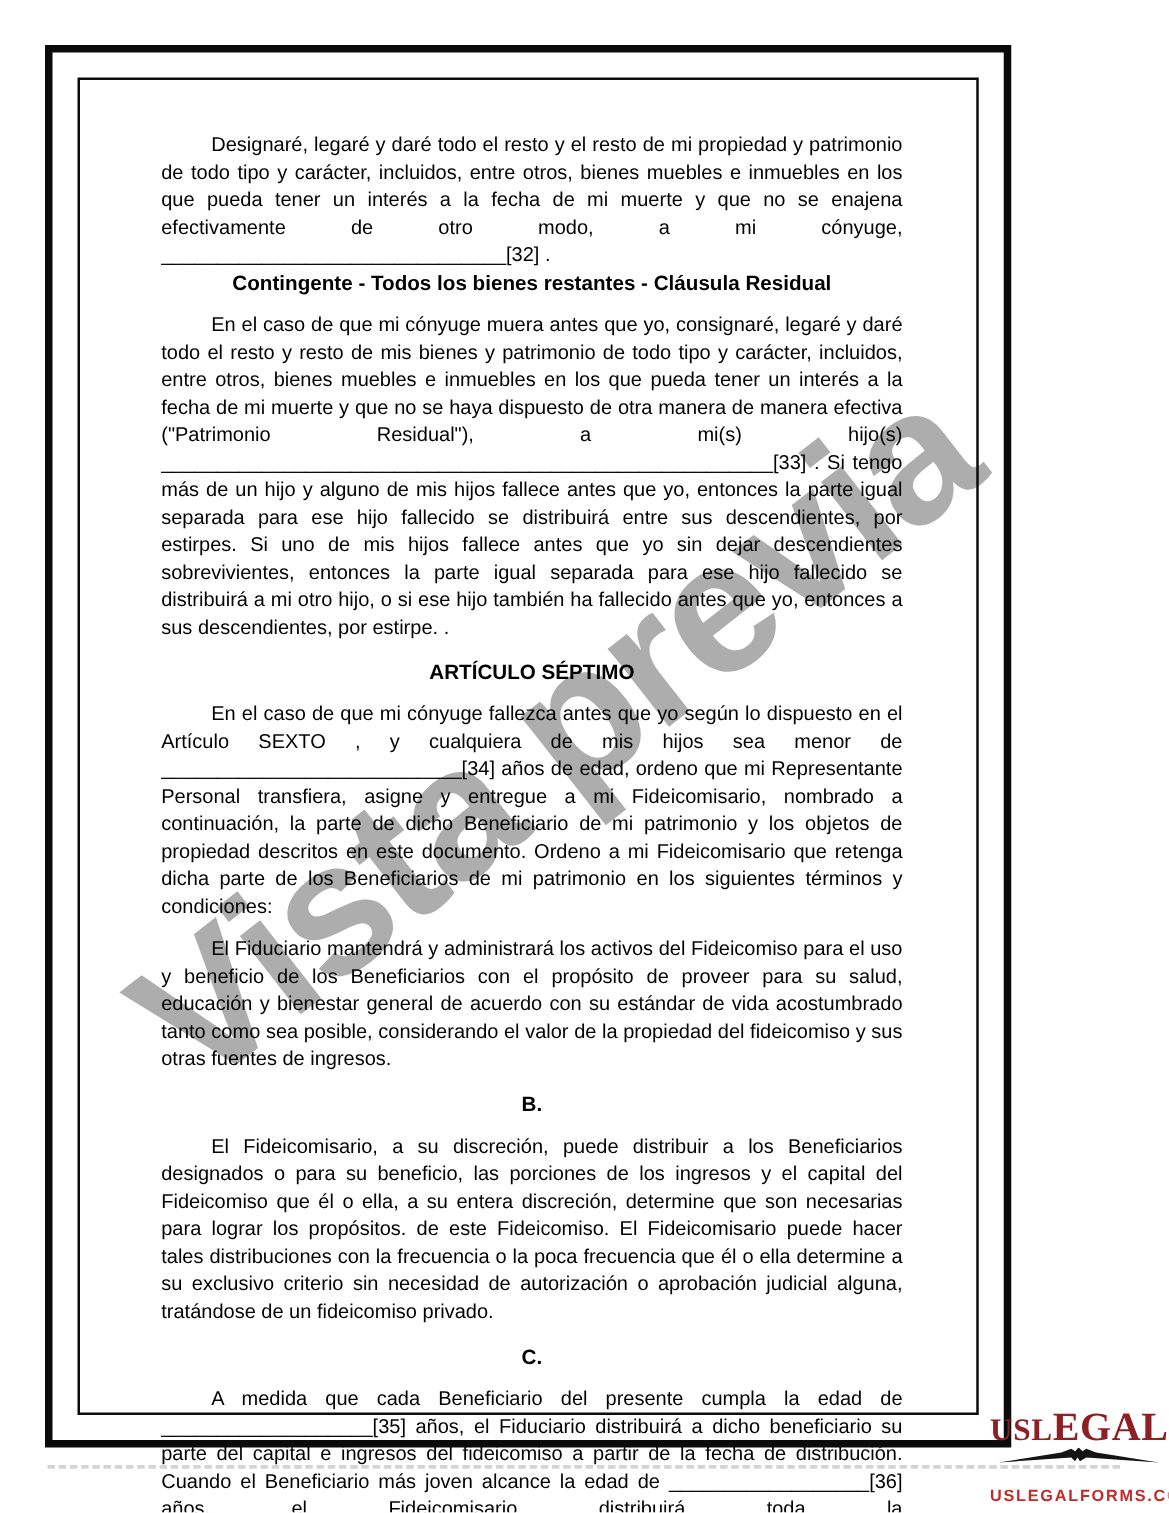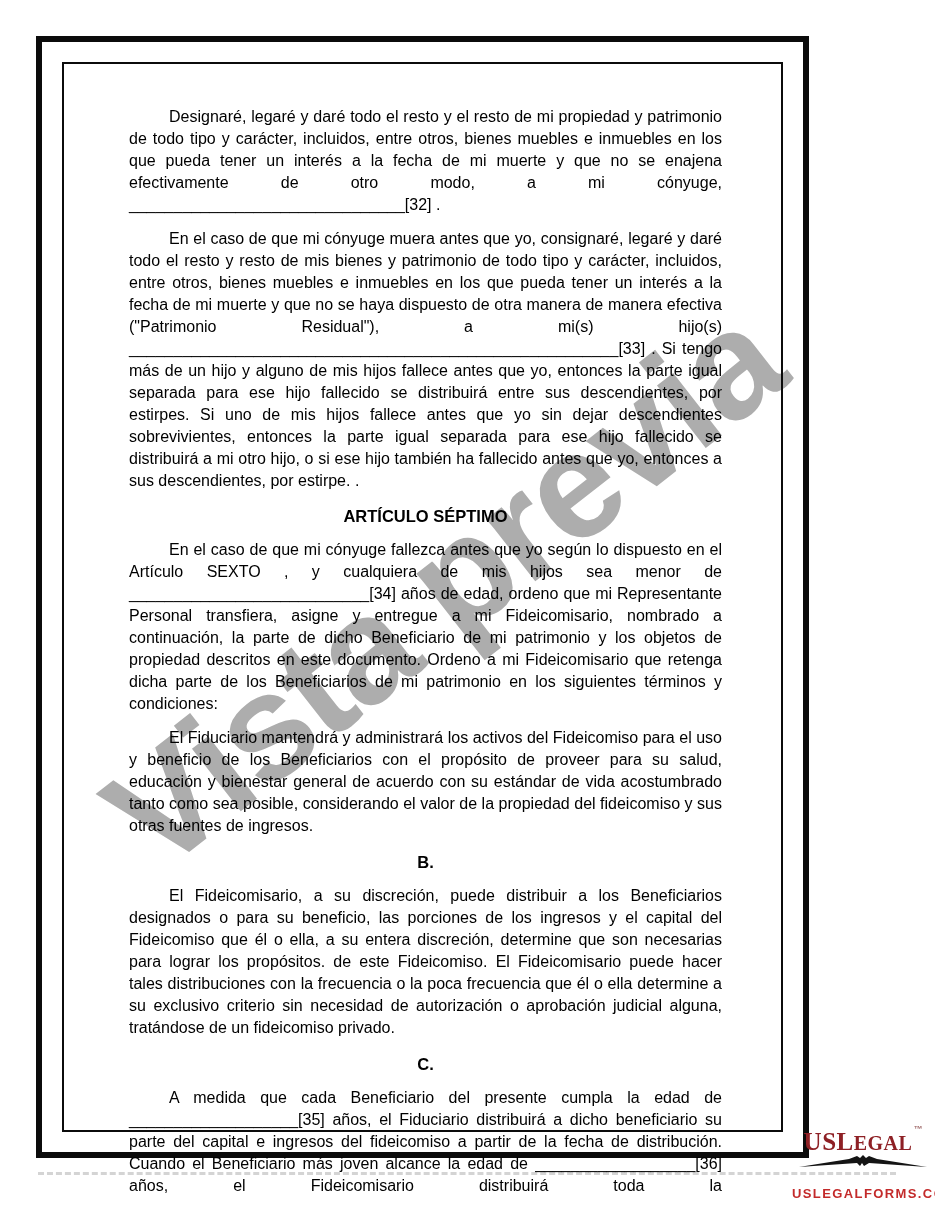--- a/index.html
+++ b/index.html
@@ -105,21 +105,21 @@
     z-index: 4;
     line-height: 1;
   }
   .logo-row {
     font-family: "Liberation Serif", serif;
     font-weight: bold;
     color: #8e2025;
     white-space: nowrap;
   }
   .logo-big { font-size: 25px; letter-spacing: 0.5px; }
-  .logo-small { font-size: 20px; letter-spacing: 0.5px; }
+  .logo-small { font-size: 32px; letter-spacing: 0.5px; }
   .logo-tm {
     font-size: 9px;
     color: #a06a6a;
     vertical-align: 18px;
     margin-left: 1px;
     font-family: "Liberation Sans", sans-serif;
   }
   .logo-eagle { margin: 1px auto 0 auto; display: block; }
   .logo-tagline {
     margin-top: 18px;
@@ -145,20 +145,21 @@
 <div class="page">
 
   <div class="watermark">Vista previa</div>
 
   <div class="frame">
     <div class="frame-inner">
 
       <div class="content">
         <p class="first">Designaré, legaré y daré todo el resto y el resto de mi propiedad y patrimonio de todo tipo y carácter, incluidos, entre otros, bienes muebles e inmuebles en los que pueda tener un interés a la fecha de mi muerte y que no se enajena efectivamente de otro modo, a mi cónyuge, _______________________________[32] .</p>
 
+        <h3 class="article-subtitle">Contingente - Todos los bienes restantes - Cláusula Residual</h3>
         <p>En el caso de que mi cónyuge muera antes que yo, consignaré, legaré y daré todo el resto y resto de mis bienes y patrimonio de todo tipo y carácter, incluidos, entre otros, bienes muebles e inmuebles en los que pueda tener un interés a la fecha de mi muerte y que no se haya dispuesto de otra manera de manera efectiva ("Patrimonio Residual"), a mi(s) hijo(s) _______________________________________________________[33] . Si tengo más de un hijo y alguno de mis hijos fallece antes que yo, entonces la parte igual separada para ese hijo fallecido se distribuirá entre sus descendientes, por estirpes. Si uno de mis hijos fallece antes que yo sin dejar descendientes sobrevivientes, entonces la parte igual separada para ese hijo fallecido se distribuirá a mi otro hijo, o si ese hijo también ha fallecido antes que yo, entonces a sus descendientes, por estirpe. .</p>
 
         <h2 class="article-title">ARTÍCULO SÉPTIMO</h2>
         <p>En el caso de que mi cónyuge fallezca antes que yo según lo dispuesto en el Artículo SEXTO , y cualquiera de mis hijos sea menor de ___________________________[34] años de edad, ordeno que mi Representante Personal transfiera, asigne y entregue a mi Fideicomisario, nombrado a continuación, la parte de dicho Beneficiario de mi patrimonio y los objetos de propiedad descritos en este documento. Ordeno a mi Fideicomisario que retenga dicha parte de los Beneficiarios de mi patrimonio en los siguientes términos y condiciones:</p>
 
         <p>El Fiduciario mantendrá y administrará los activos del Fideicomiso para el uso y beneficio de los Beneficiarios con el propósito de proveer para su salud, educación y bienestar general de acuerdo con su estándar de vida acostumbrado tanto como sea posible, considerando el valor de la propiedad del fideicomiso y sus otras fuentes de ingresos.</p>
 
         <div class="section-letter">B.</div>
         <p>El Fideicomisario, a su discreción, puede distribuir a los Beneficiarios designados o para su beneficio, las porciones de los ingresos y el capital del Fideicomiso que él o ella, a su entera discreción, determine que son necesarias para lograr los propósitos. de este Fideicomiso. El Fideicomisario puede hacer tales distribuciones con la frecuencia o la poca frecuencia que él o ella determine a su exclusivo criterio sin necesidad de autorización o aprobación judicial alguna, tratándose de un fideicomiso privado.</p>
 

